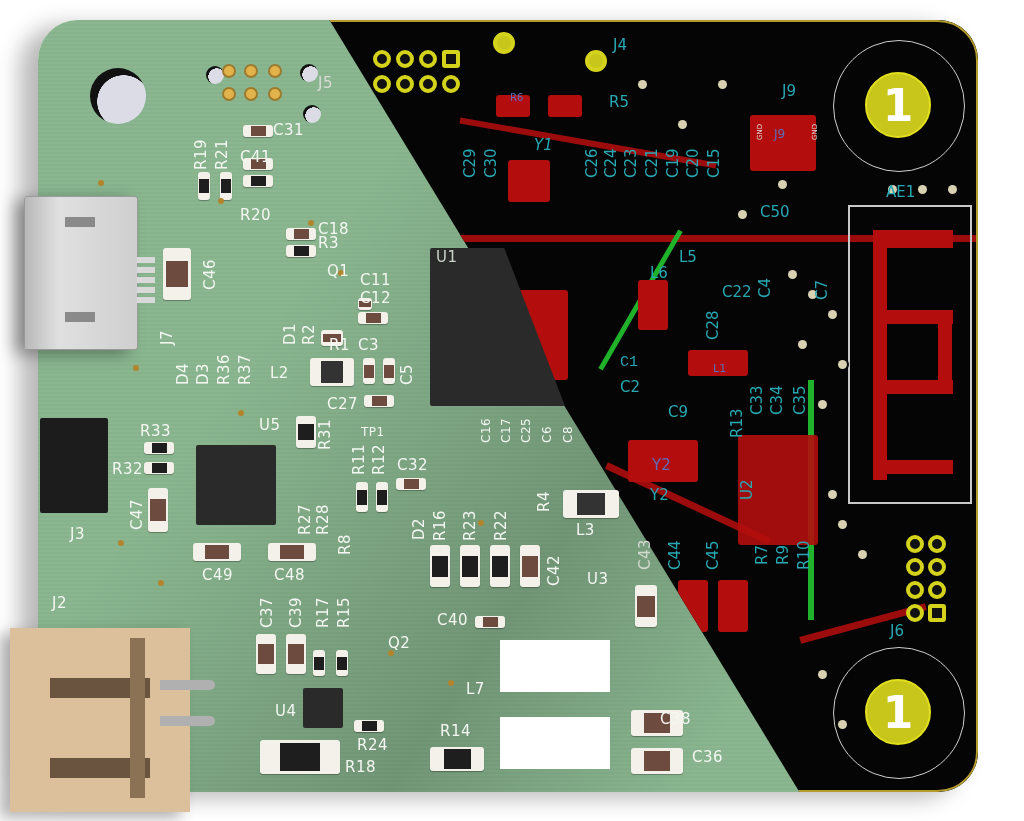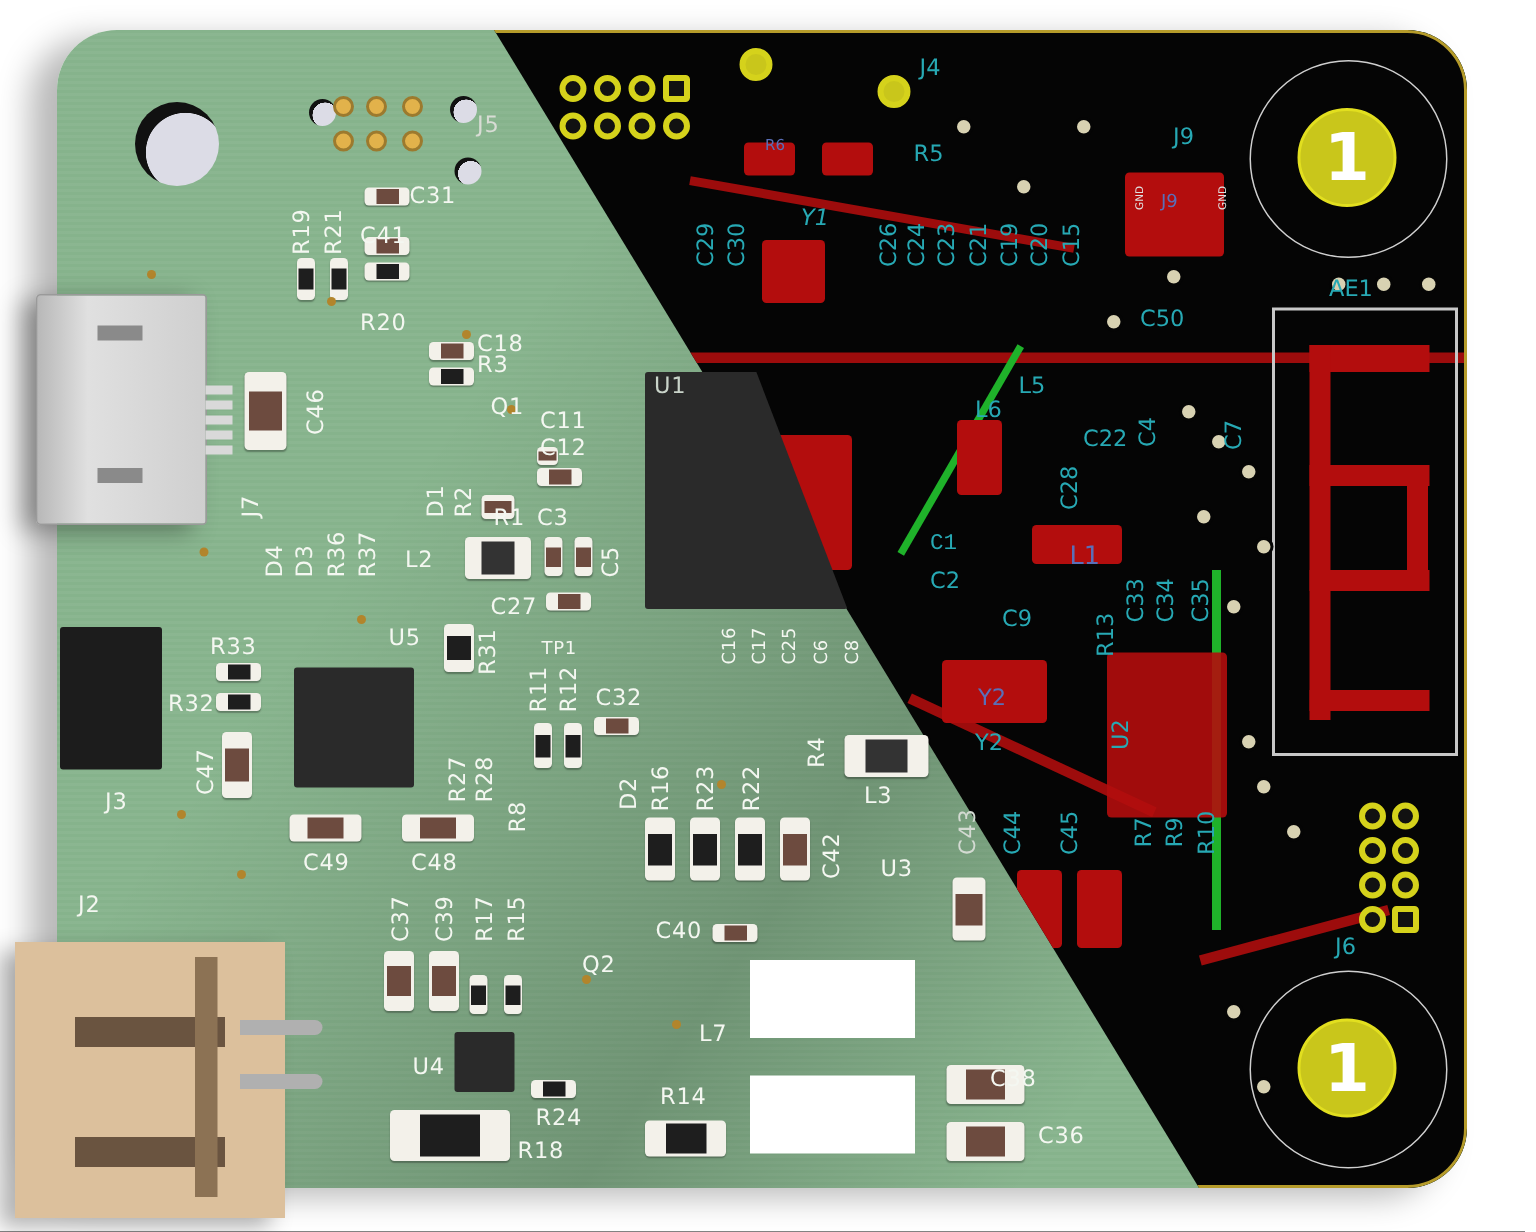--- a/index.html
+++ b/index.html
@@ -307,21 +307,21 @@
   <span class="ref" style="left:774px;top:128px;color:#5a6fb8;font-size:12px;">J9</span>
   <span class="ref v" style="left:757px;top:140px;color:#e0e0e0;font-size:7px;">GND</span>
   <span class="ref v" style="left:812px;top:140px;color:#e0e0e0;font-size:7px;">GND</span>
   <span class="ref" style="left:760px;top:205px;">C50</span>
   <span class="ref" style="left:679px;top:250px;">L5</span>
   <span class="ref" style="left:650px;top:266px;">L6</span>
   <span class="ref" style="left:722px;top:285px;">C22</span>
   <span class="ref v" style="left:706px;top:340px;">C28</span>
   <span class="ref v" style="left:758px;top:298px;">C4</span>
   <span class="ref v" style="left:815px;top:300px;">C7</span>
-  <span class="ref" style="left:713px;top:363px;color:#5a6fb8;font-size:17px;">L1</span>
+  <span class="ref" style="left:713px;top:363px;color:#5a6fb8;font-size:11px;">L1</span>
   <span class="ref" style="left:620px;top:355px;font-family:Liberation Mono, monospace;">C1</span>
   <span class="ref" style="left:620px;top:380px;">C2</span>
   <span class="ref" style="left:668px;top:405px;">C9</span>
   <span class="ref" style="left:652px;top:458px;color:#5a6fb8;">Y2</span>
   <span class="ref" style="left:650px;top:488px;">Y2</span>
   <span class="ref v" style="left:730px;top:438px;">R13</span>
   <span class="ref v" style="left:750px;top:415px;">C33</span>
   <span class="ref v" style="left:770px;top:415px;">C34</span>
   <span class="ref v" style="left:793px;top:415px;">C35</span>
   <span class="ref v" style="left:740px;top:500px;">U2</span>

